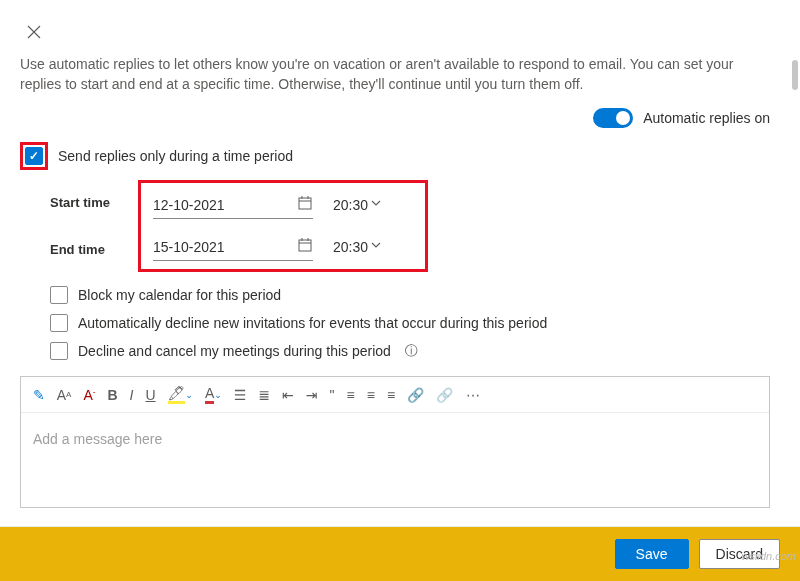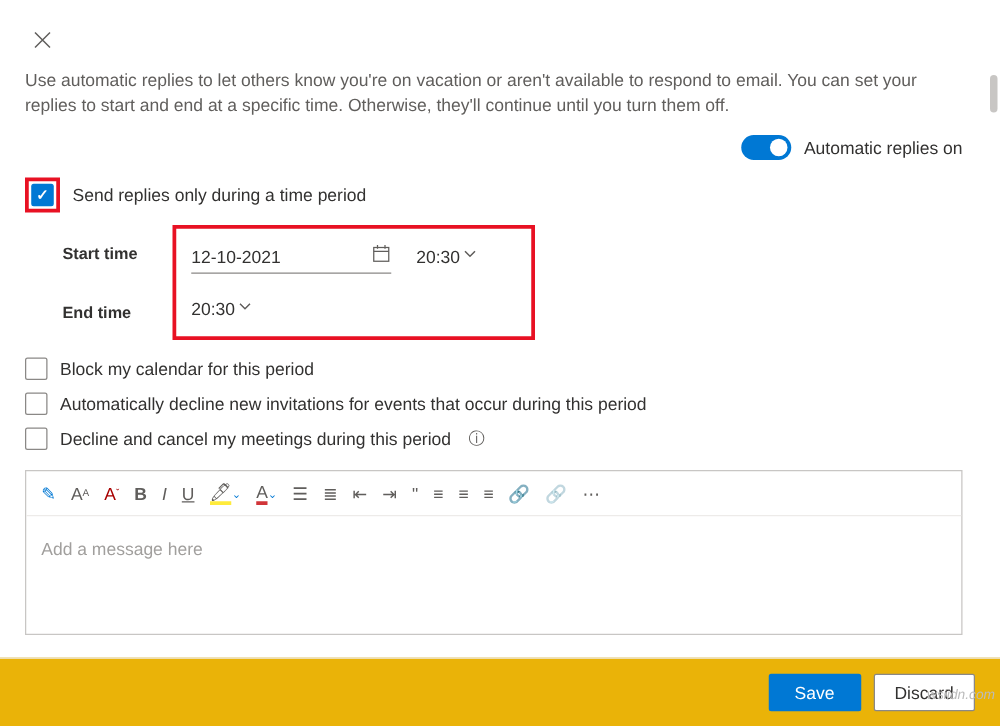--- a/index.html
+++ b/index.html
@@ -7,21 +7,21 @@
 .panel { position: absolute; top: 0; left: 0; right: 0; bottom: 0; padding: 0; }
 .header { padding: 18px 20px 12px 20px; display: flex; justify-content: space-between; align-items: flex-start; }
 .header h1 { font-size: 20px; font-weight: 600; color: #201f1e; }
 .close { font-size: 16px; color: #605e5c; cursor: pointer; padding: 6px; }
 .scroll { position: absolute; top: 55px; left: 0; right: 10px; bottom: 58px; overflow: hidden; padding: 0 20px; }
 .desc { font-size: 14px; color: #605e5c; line-height: 1.4; margin-bottom: 14px; }
 .toggle-row { display: flex; align-items: center; gap: 10px; margin-bottom: 14px; justify-content: flex-end; }
 .toggle { width: 40px; height: 20px; background: #0078d4; border-radius: 10px; position: relative; cursor: pointer; }
 .toggle::after { content: ""; position: absolute; width: 14px; height: 14px; background: #fff; border-radius: 50%; top: 3px; right: 3px; }
 .check-row { display: flex; align-items: center; gap: 10px; margin: 6px 0 10px 0; }
-.check-row.indent { }
+.check-row.indent { margin-left: 30px; }
 .cbox { width: 18px; height: 18px; border: 1px solid #8a8886; border-radius: 2px; background: #fff; flex-shrink: 0; display: flex; align-items: center; justify-content: center; cursor: pointer; }
 .cbox.checked { background: #0078d4; border-color: #0078d4; }
 .cbox.checked::after { content: "✓"; color: #fff; font-size: 12px; font-weight: bold; }
 .hl-red { border: 3px solid #e81123; padding: 2px; }
 .date-input { width: 160px; border: none; border-bottom: 1px solid #8a8886; padding: 4px 0; display: flex; justify-content: space-between; align-items: center; margin-right: 20px; }
 .time-input { width: 80px; border: none; border-bottom: 1px solid transparent; padding: 4px 0; display: flex; justify-content: flex-start; align-items: center; }
 .cal-icon, .chev { color: #605e5c; font-size: 14px; }
 .info-icon { color: #605e5c; font-size: 13px; margin-left: 4px; }
 .editor { border: 1px solid #c8c6c4; margin-top: 16px; }
 .toolbar { display: flex; align-items: center; gap: 12px; padding: 8px 12px; border-bottom: 1px solid #edebe9; font-size: 14px; color: #605e5c; }
@@ -83,20 +83,31 @@
             <div class="time-input">
               <span>20:30</span>
               <span class="chev">
                 <svg viewBox="0 0 16 16">
                     <path d="M4 6 L8 10 L12 6" fill="none" stroke="#605e5c" stroke-width="1.2"></path>
                   </svg>
               </span>
             </div>
           </div>
           <div style="display:flex; align-items:center;">
+            <div class="date-input">
+              <span>15-10-2021</span>
+              <span class="cal-icon">
+                <svg viewBox="0 0 16 16">
+                    <rect x="2" y="3" width="12" height="11" fill="none" stroke="#605e5c"></rect>
+                    <line x1="2" y1="6" x2="14" y2="6" stroke="#605e5c"></line>
+                    <line x1="5" y1="1" x2="5" y2="4" stroke="#605e5c"></line>
+                    <line x1="11" y1="1" x2="11" y2="4" stroke="#605e5c"></line>
+                  </svg>
+              </span>
+            </div>
             <div class="time-input">
               <span>20:30</span>
               <span class="chev">
                 <svg viewBox="0 0 16 16">
                     <path d="M4 6 L8 10 L12 6" fill="none" stroke="#605e5c" stroke-width="1.2"></path>
                   </svg>
               </span>
             </div>
           </div>
         </div>

